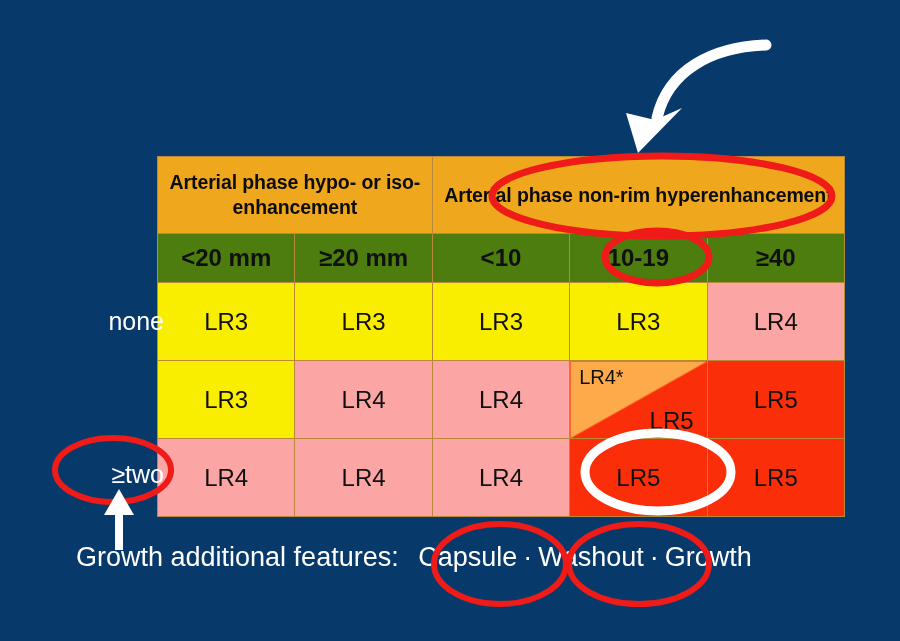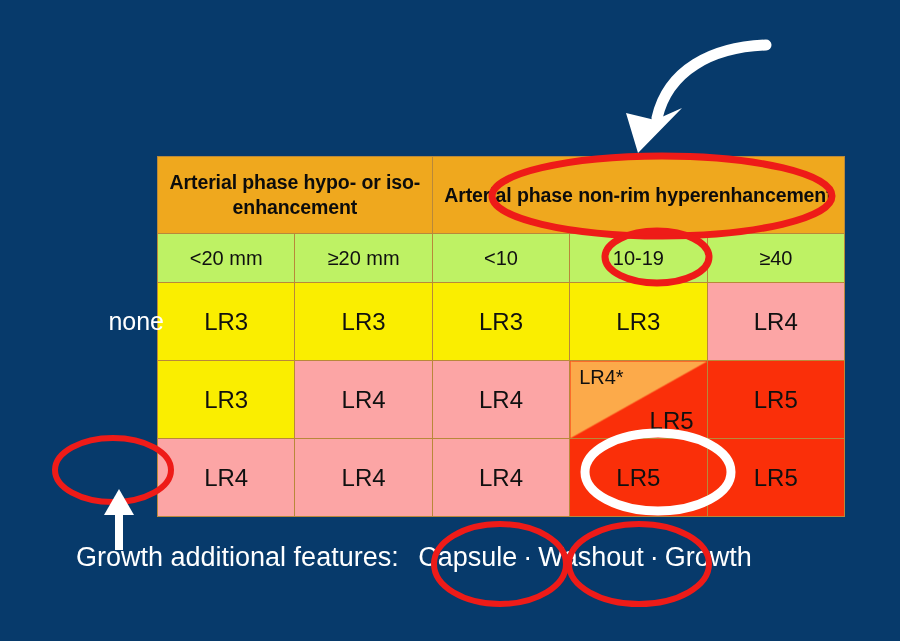--- a/index.html
+++ b/index.html
@@ -41,24 +41,24 @@
   .hdr-cell {
     background: #efa81e;
     color: #0c0c0c;
     font-weight: bold;
     font-size: 19.5px;
     line-height: 1.28;
     height: 76px;
     letter-spacing: -0.1px;
   }
   .sub-cell {
-    background: #bef264;
-    color: #101010;
-    font-weight: normal;
-    font-size: 20px;
+    background: #4d7c0f;
+    color: #101010;
+    font-weight: bold;
+    font-size: 24px;
     height: 48px;
   }
   .body-cell {
     font-size: 24px;
     color: #101010;
     height: 77px;
     position: relative;
   }
   .c-yellow { background: #faee00; }
   .c-orange { background: #fca5a5; }
@@ -170,20 +170,21 @@
       <td class="body-cell c-orange">LR4</td>
       <td class="body-cell c-orange">LR4</td>
       <td class="body-cell c-red">LR5</td>
       <td class="body-cell c-red">LR5</td>
     </tr>
   </tbody>
     </table>
 
   <div class="row-labels">
     <div class="row-label" id="lbl-none">none</div>
+    <div class="row-label" id="lbl-two">≥two</div>
   </div>
 
   <div class="caption">
     <span>Growth additional features:</span><span class="cap-sep">&nbsp;</span><span>Capsule</span><span class="cap-sep">·</span><span>Washout</span><span class="cap-sep">·</span><span>Growth</span>
   </div>
 
   <svg class="overlay" width="900" height="641" viewBox="0 0 900 641">
 
     <g>
       <path d="M 766,45 C 712,47 668,70 657,118" stroke="#ffffff" stroke-width="11" fill="none" stroke-linecap="round"></path>

